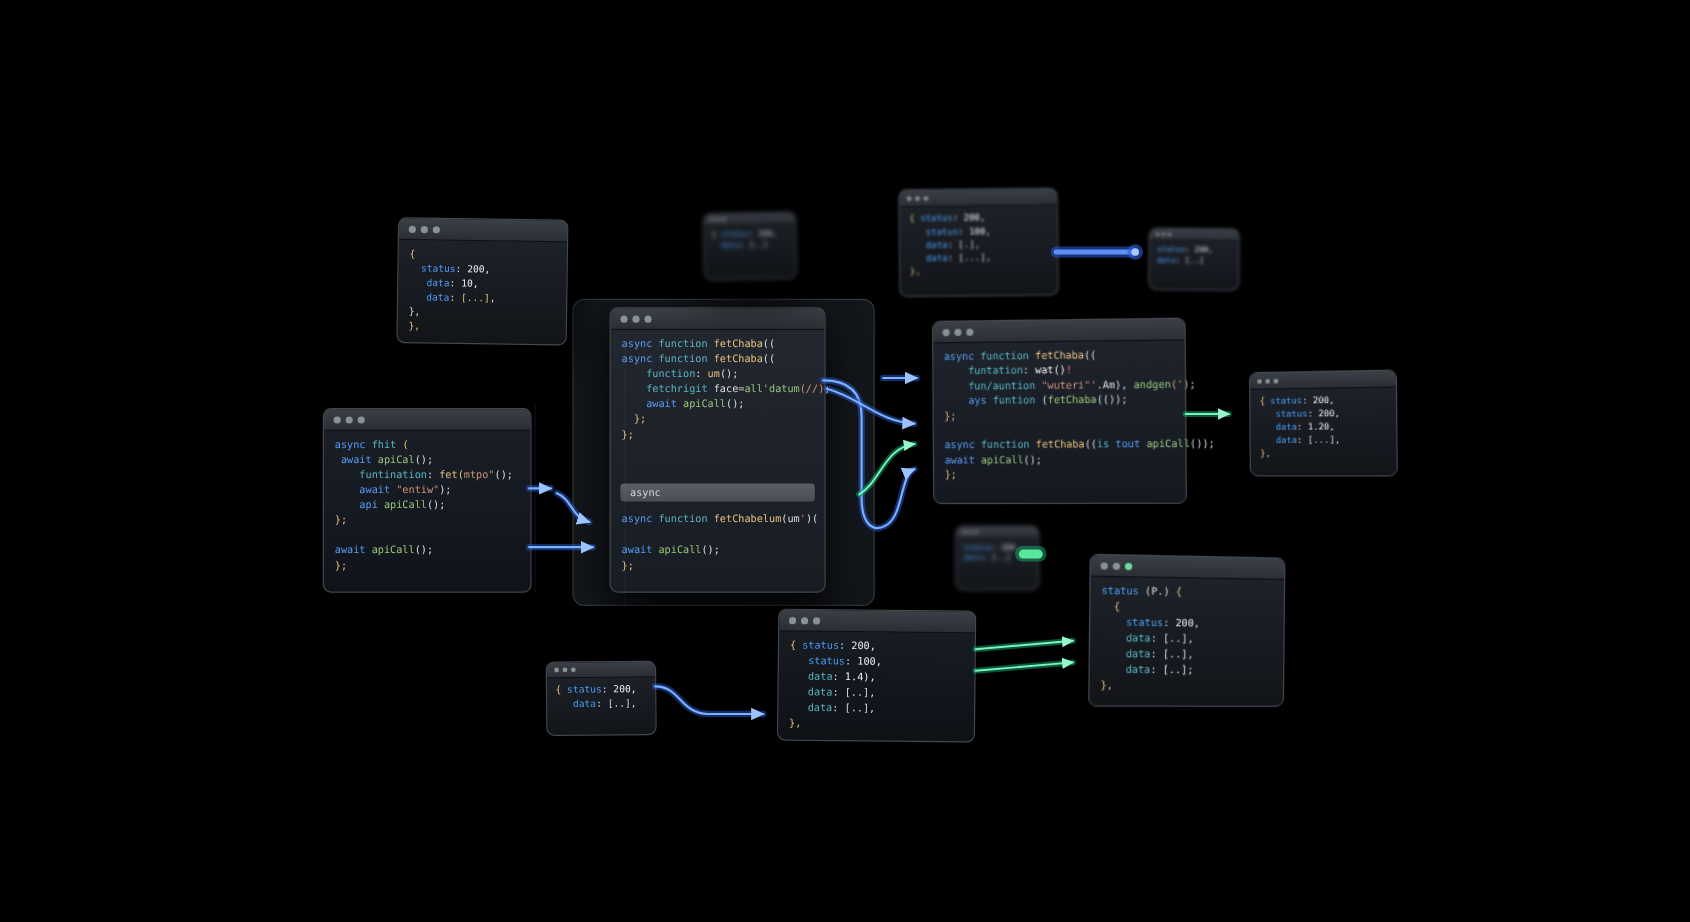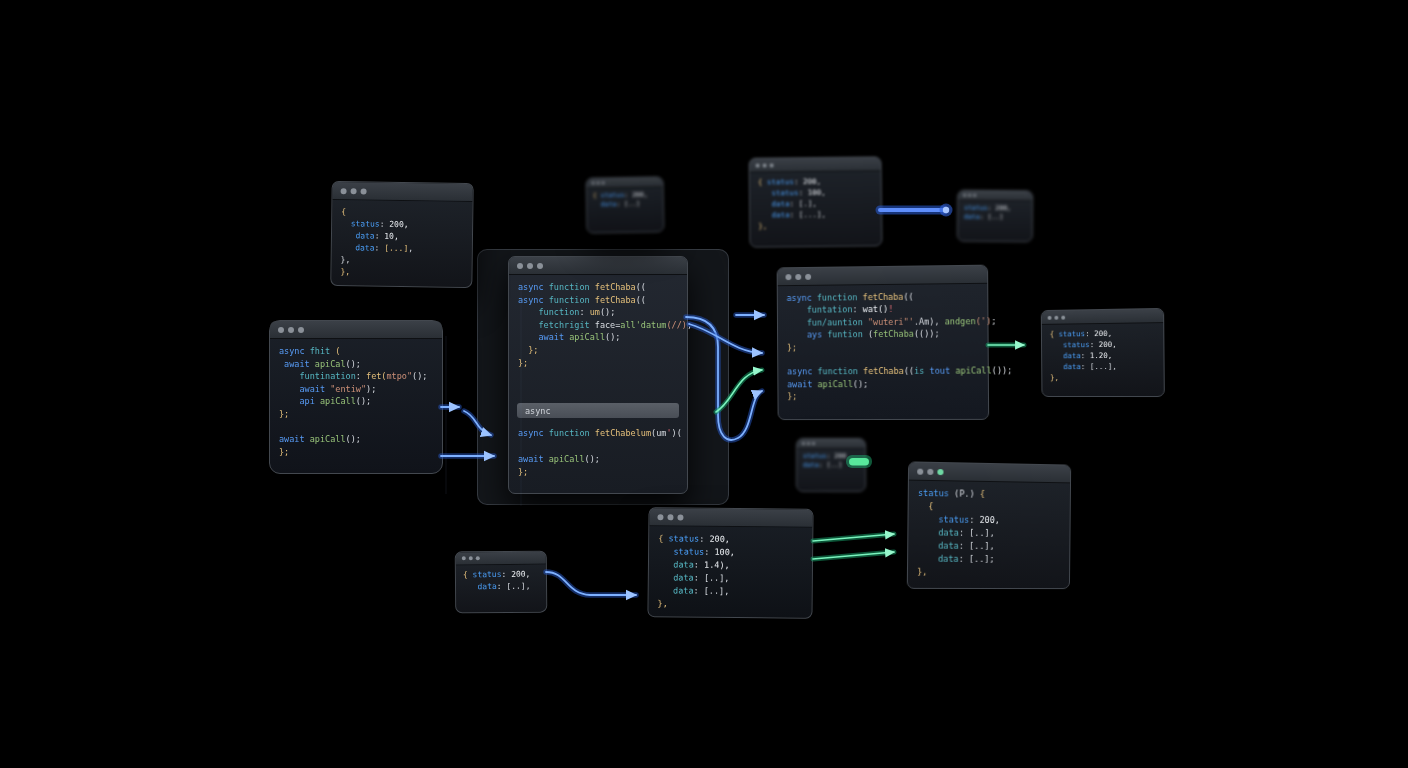--- a/index.html
+++ b/index.html
@@ -25,21 +25,21 @@
   .sm .titlebar{height:13px;gap:3px;padding:0 6px;} .sm .dot{width:4px;height:4px;}
   .sm .code{font-size:7.5px;line-height:11px;padding:4px 8px;}
   .mini .titlebar{height:9px;gap:2px;padding:0 5px;} .mini .dot{width:3px;height:3px;}
   .mini .code{font-size:6.5px;line-height:9px;padding:3px 6px;}
   
   #win-top-left{left:331px;top:182px;width:140px;height:103px;transform:rotate(.8deg);}
   #win-top-left .code{font-size:8px;line-height:12px;}
   #win-top-mini{left:586px;top:177px;width:76px;height:54px;filter:blur(1.8px);opacity:.95;transform:rotate(-1deg);}
   #win-top-center{left:749px;top:157px;width:131px;height:88px;filter:blur(1.1px);transform:rotate(-.6deg);}
   #win-top-right-mini{left:957px;top:190px;width:74px;height:50px;filter:blur(1.4px);transform:rotate(.5deg);}
-  #win-left{left:269px;top:320px;width:172px;height:152px;background:linear-gradient(180deg,#1b2028,#10131a);border-radius:11px;}
+  #win-left{left:269px;top:340px;width:172px;height:152px;background:linear-gradient(180deg,#1b2028,#10131a);}
   #center-card{position:absolute;z-index:9;left:477px;top:249px;width:250px;height:254px;
        background:rgba(38,43,52,.5);border:1px solid rgba(98,105,116,.45);border-radius:10px;
        box-shadow:0 18px 36px rgba(0,0,0,.7);}
   #win-center{left:30px;top:6px;width:178px;height:236px;background:linear-gradient(180deg,#232831,#181c23);}
   .section-bar{margin:30px 8px 0;height:15px;display:flex;align-items:center;padding:0 8px;
        background:linear-gradient(180deg,#5a5f67,#494e56);border-radius:3px;
        color:#cfd3d9;font-size:8.5px;}
   #win-center .code.lower{padding-top:9px;line-height:13px;}
   #win-right-center{left:776px;top:266px;width:210px;height:152px;background:linear-gradient(180deg,#20252d,#141820);
        transform:perspective(900px) rotateY(-4deg) rotate(-.4deg);}

